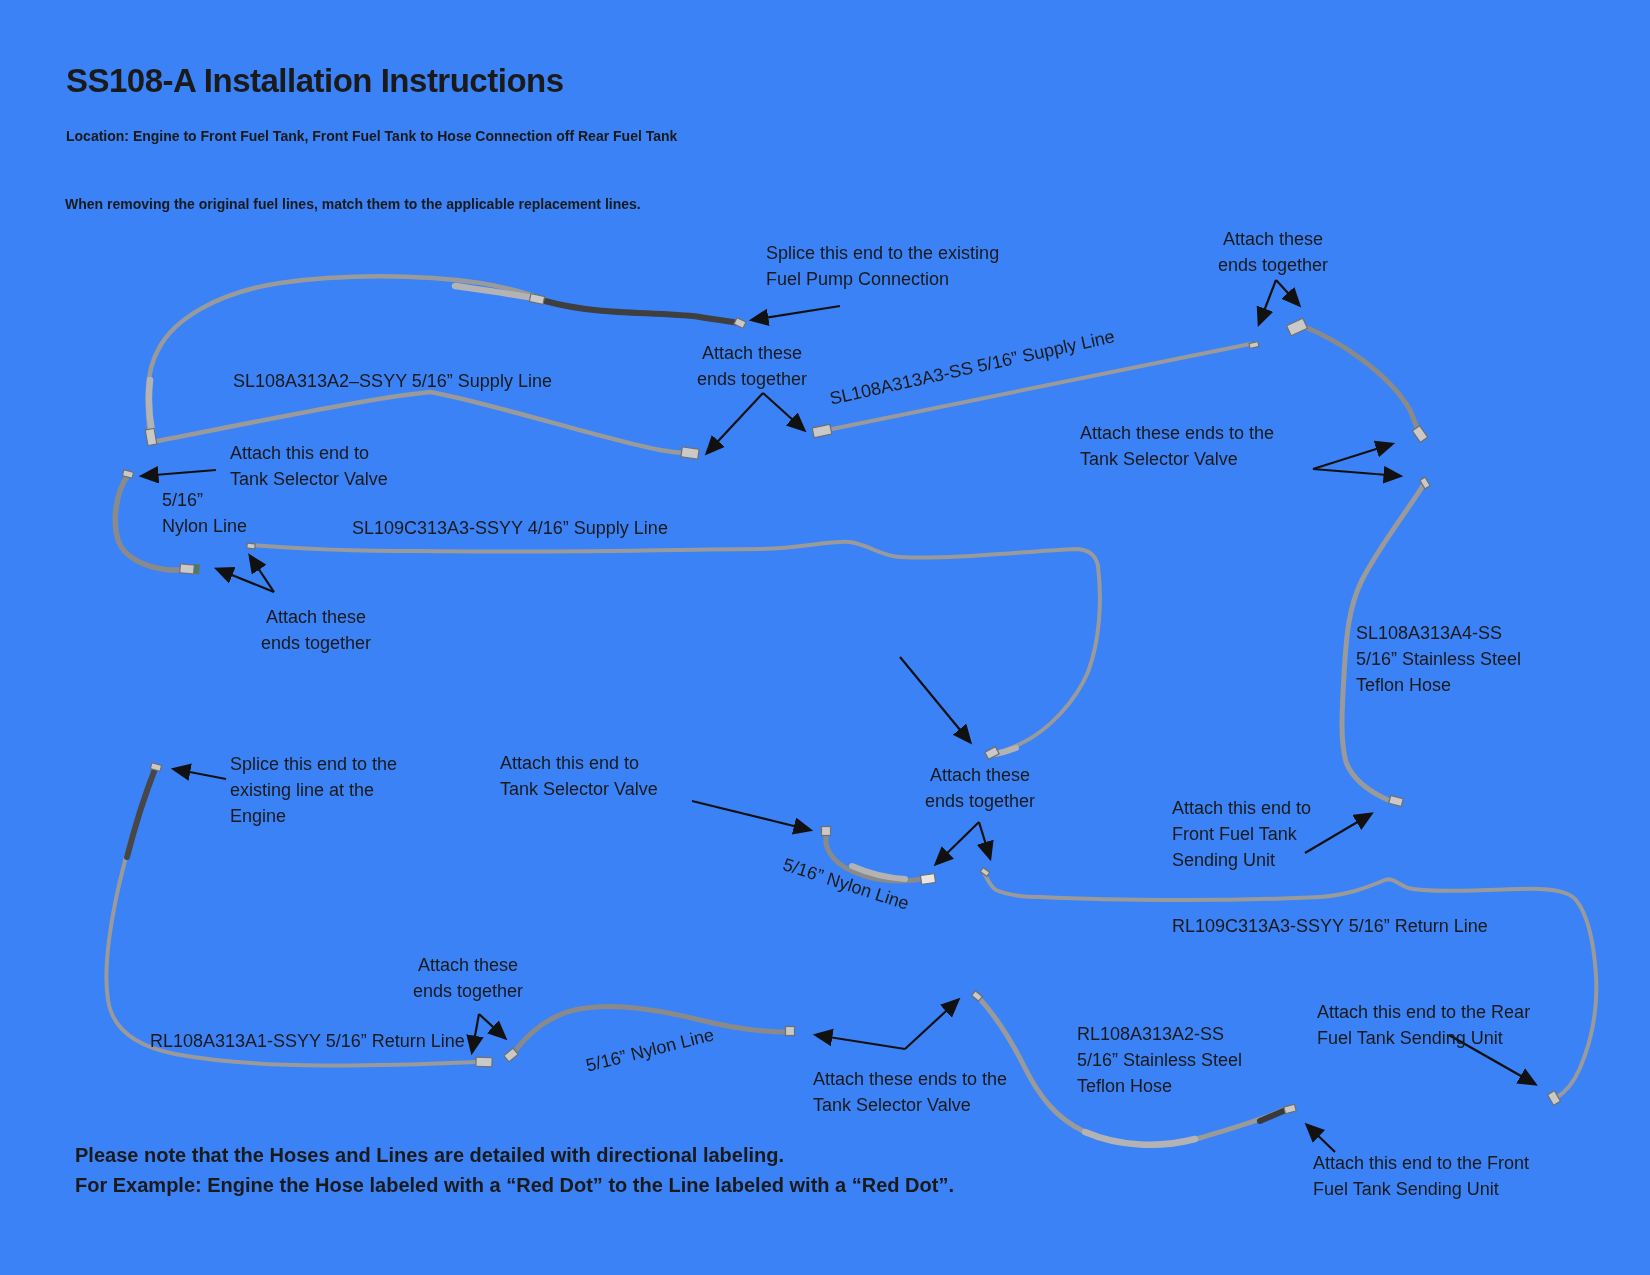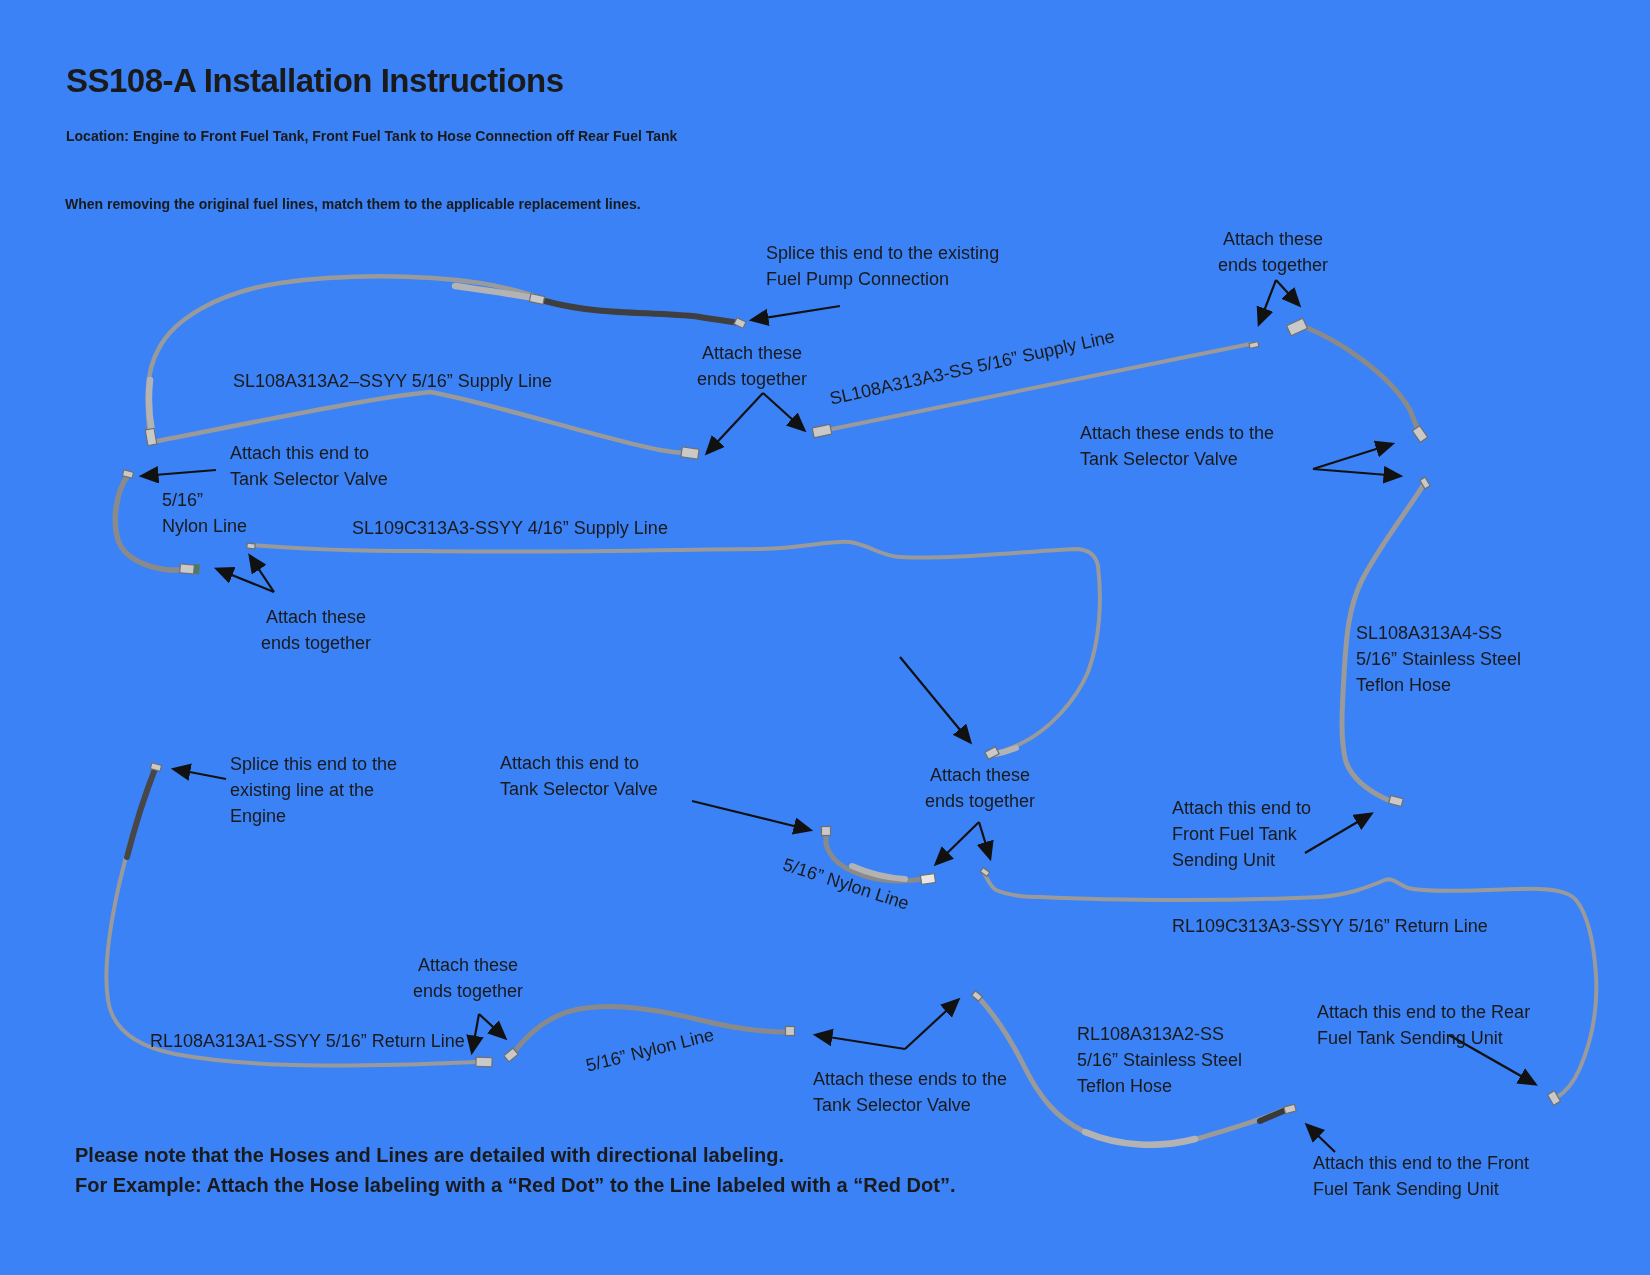--- a/index.html
+++ b/index.html
@@ -161,15 +161,15 @@
   <div class="lbl rot" style="left:650px;top:1050px;transform:translate(-50%,-50%) rotate(-14deg);">5/16” Nylon Line</div>
   <div class="lbl" style="left:813px;top:1066px;">Attach these ends to the
 Tank Selector Valve</div>
   <div class="lbl" style="left:1077px;top:1021px;">RL108A313A2-SS
  5/16” Stainless Steel
 Teflon Hose</div>
   <div class="lbl" style="left:1313px;top:1150px;">Attach this end to the Front
 Fuel Tank Sending Unit</div>
 
   <div class="ftr" style="left:75px;top:1144px;">Please note that the Hoses and Lines are detailed with directional labeling.</div>
-  <div class="ftr" style="left:75px;top:1174px;">For Example: Attach the Hose labeling with a “Red Dot” to the Line labeled with a “Red Dot”.</div>
+  <div class="ftr" style="left:75px;top:1174px;">For Example: Engine the Hose labeled with a “Red Dot” to the Line labeled with a “Red Dot”.</div>
 
 </div>
 
 </body></html>

